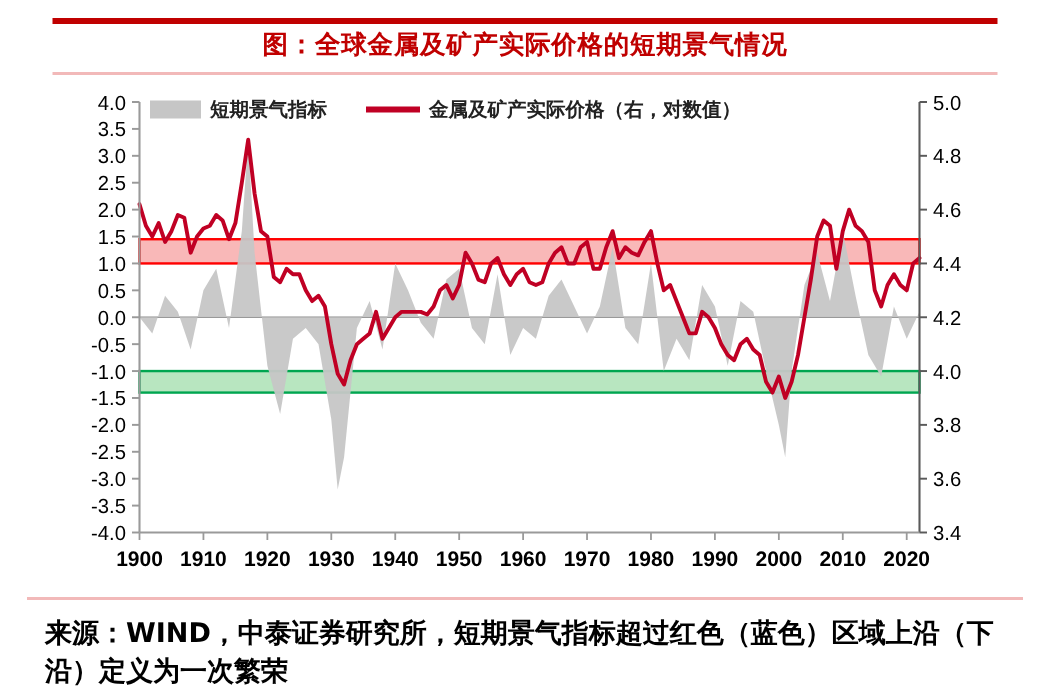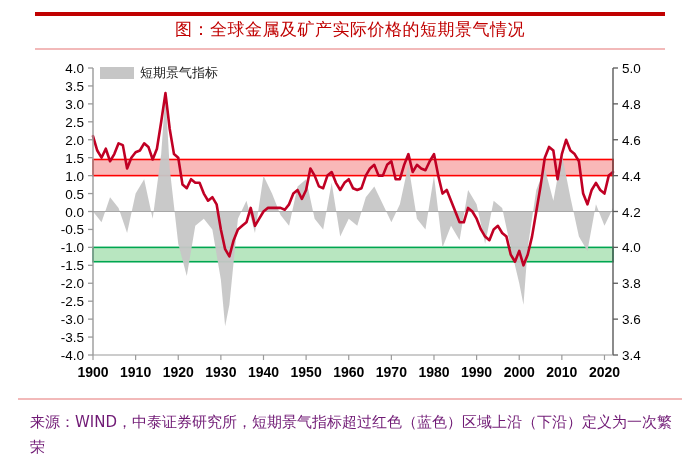--- a/index.html
+++ b/index.html
@@ -24,21 +24,21 @@
     background: #c00000;
   }
   .title-rule-bottom {
     position: absolute; left: 0; bottom: 0; width: 100%; height: 2px;
     background: #f2b9b9;
   }
   .title-text {
     position: absolute; left: 0; right: 0; top: 6px;
     text-align: center;
     font-size: 17px;
-    font-weight: normal;
+    font-weight: bold;
     color: #c00000;
     letter-spacing: 0.5px;
     font-family: "DejaVu Sans", "Liberation Sans", sans-serif;
     white-space: nowrap;
   }
 
   
   .chart-area {
     position: absolute;
     left: 0; top: 58px; width: 700px; height: 340px;
@@ -49,44 +49,46 @@
   .legend {
     position: absolute;
     left: 100px; top: 64px;
     display: flex; align-items: flex-end;
     gap: 8px;
     font-size: 13px;
     color: #222;
     font-family: "DejaVu Sans", "Liberation Sans", sans-serif;
     white-space: nowrap;
     z-index: 5;
+    font-weight: bold;
   }
   .legend-item { display: flex; align-items: center; gap: 6px; }
   .legend-item + .legend-item { margin-left: 18px; }
   .swatch-area {
     width: 34px; height: 12px; background: #c6c6c6; display: inline-block;
   }
   .swatch-line {
     width: 36px; height: 4px; background: #c00024; display: inline-block;
   }
 
   
   .foot-wrap {
     position: absolute; left: 18px; top: 398px; width: 664px;
   }
   .foot-rule {
     position: absolute; left: 0; top: 0; width: 100%; height: 2px;
     background: #f2b9b9;
   }
   .foot-text {
     position: absolute; left: 12px; top: 12px; width: 650px;
-    font-size: 15px;
+    font-size: 18px;
     line-height: 25px;
-    color: #701a75;
+    color: #000000;
     font-family: "DejaVu Sans", "Liberation Sans", sans-serif;
+    font-weight: bold;
   }
   .foot-line { display: block; }
 </style>
 </head>
 <body>
 
 <div class="page">
 
   <div class="title-wrap">
     <div class="title-rule-top"></div>
@@ -183,20 +185,24 @@
         <line x1="604.4754098360656" y1="297" x2="604.4754098360656" y2="302" stroke="#9a9a9a" stroke-width="1.2"></line>
         <text x="604.4754098360656" y="319" text-anchor="middle" font-size="14" font-family="&quot;Liberation Sans&quot;,&quot;DejaVu Sans&quot;,sans-serif" fill="#000" font-weight="bold">2020</text>
       </svg>
   </div>
 
   <div class="legend">
     <span class="legend-item">
       <span class="swatch-area"></span>
       <span>短期景气指标</span>
     </span>
+    <span class="legend-item">
+      <span class="swatch-line"></span>
+      <span>金属及矿产实际价格（右，对数值）</span>
+    </span>
   </div>
 
   <div class="foot-wrap">
     <div class="foot-rule"></div>
     <div class="foot-text">
       <span class="foot-line">来源：WIND，中泰证券研究所，短期景气指标超过红色（蓝色）区域上沿（下沿）定义为一次繁荣</span>
     </div>
   </div>
 
 </div>

